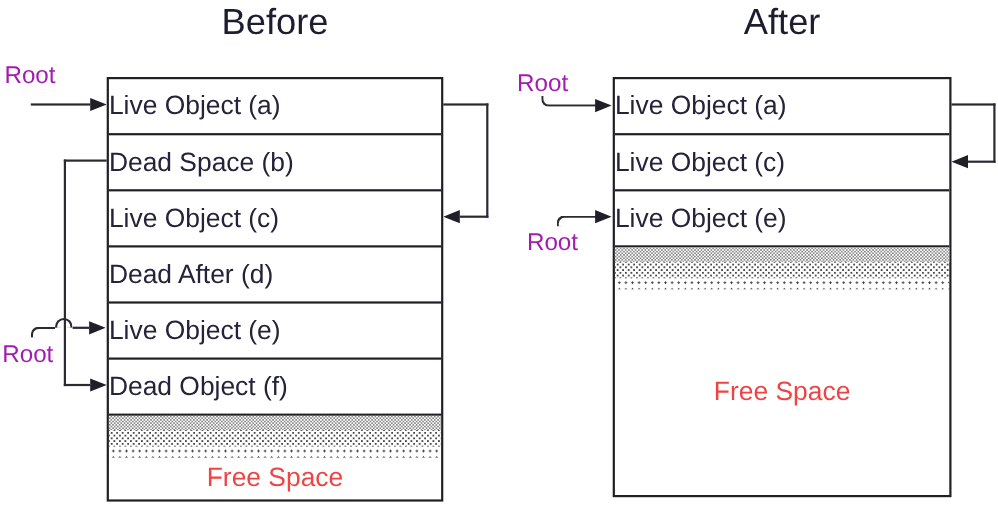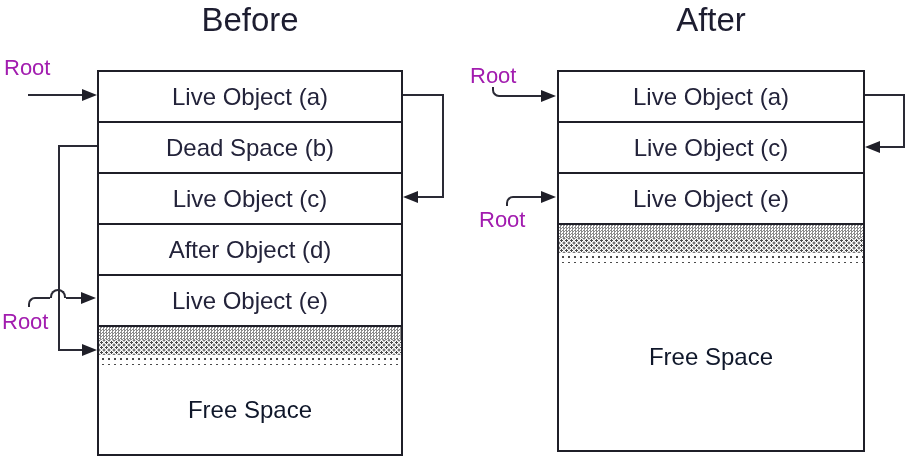--- a/index.html
+++ b/index.html
@@ -7,40 +7,40 @@
     position:relative;width:907px;height:463px;background:#ffffff;
     font-family:"Liberation Sans", sans-serif;color:#23233a;overflow:hidden;border-radius:15px;
   }
   .dtitle{position:absolute;top:0;text-align:center;font-size:33px;line-height:40px;color:#1d1d30;}
   .membox{
     position:absolute;top:70px;border:2px solid #1f1f28;background:#ffffff;
     box-sizing:border-box;display:flex;flex-direction:column;
   }
   .block{
     flex:none;height:51px;box-sizing:border-box;border-bottom:2px solid #1f1f28;
-    display:flex;align-items:center;justify-content:center;font-size:24px;color:#23233a;
+    display:flex;align-items:center;font-size:24px;color:#23233a;
   }
   .fade{flex:none;}
   .fade .f1{
     height:13px;
     background-image:repeating-conic-gradient(#8b8b8b 0% 25%, #ffffff 0% 50%);
     background-size:3px 3px;
   }
   .fade .f2{
     height:15px;
     background-image:radial-gradient(circle,#4a4a4a 1.1px,transparent 1.3px),
                      radial-gradient(circle,#4a4a4a 1.1px,transparent 1.3px);
     background-size:5px 5px;background-position:0 0,2.5px 2.5px;
   }
   .fade .f3{
     height:10px;
     background-image:radial-gradient(circle,#4a4a4a 1px,transparent 1.2px);
     background-size:6px 6px;background-position:1px 1px;
   }
-  .free{flex:1;display:flex;align-items:center;justify-content:center;font-size:24px;color:#0f172a;}
+  .free{flex:1;display:flex;align-items:center;justify-content:center;font-size:24px;color:#ef4444;}
   .root{position:absolute;font-size:22px;line-height:24px;color:#a21caf;}
   .hl{position:absolute;height:2px;background:#2a2a35;}
   .vl{position:absolute;width:2px;background:#2a2a35;}
   .ahr{position:absolute;width:0;height:0;border-top:6px solid transparent;
        border-bottom:6px solid transparent;border-left:15px solid #1f1f28;}
   .ahl{position:absolute;width:0;height:0;border-top:6px solid transparent;
        border-bottom:6px solid transparent;border-right:15px solid #1f1f28;}
   .hop{position:absolute;width:16px;height:9px;box-sizing:border-box;
        border:2px solid #2a2a35;border-bottom:none;border-radius:8px 8px 0 0;background:transparent;}
   .hook-up{position:absolute;box-sizing:border-box;border-left:2px solid #2a2a35;
@@ -59,24 +59,27 @@
     <div class="block">
       <span>Live Object (a)</span>
     </div>
     <div class="block">
       <span>Dead Space (b)</span>
     </div>
     <div class="block">
       <span>Live Object (c)</span>
     </div>
     <div class="block">
-      <span>After Object (d)</span>
+      <span>Dead After (d)</span>
     </div>
     <div class="block">
       <span>Live Object (e)</span>
+    </div>
+    <div class="block">
+      <span>Dead Object (f)</span>
     </div>
     <div class="fade">
       <div class="f1"></div>
       <div class="f2"></div>
       <div class="f3"></div>
     </div>
     <div class="free">
       <span>Free Space</span>
     </div>
   </div>

